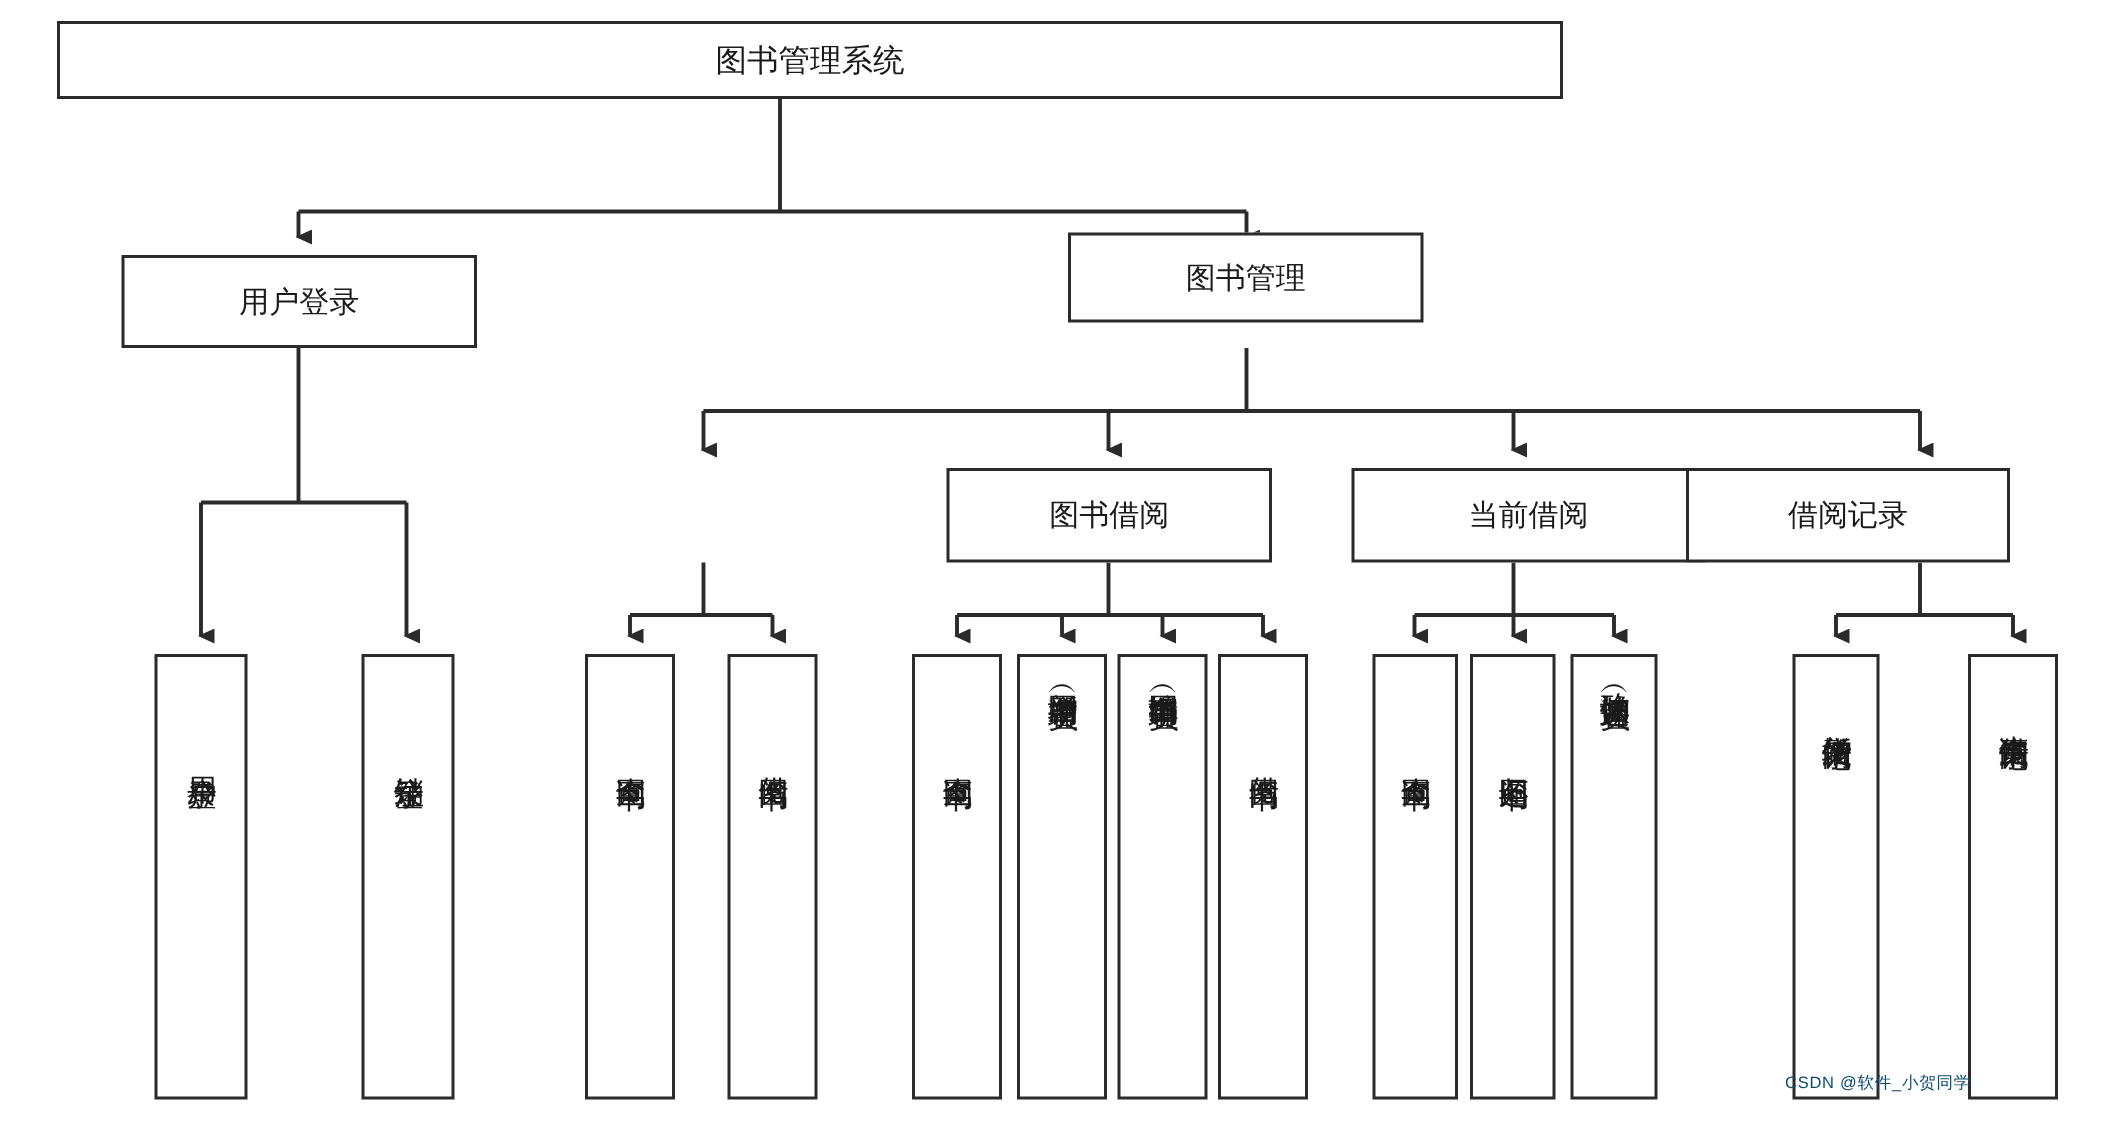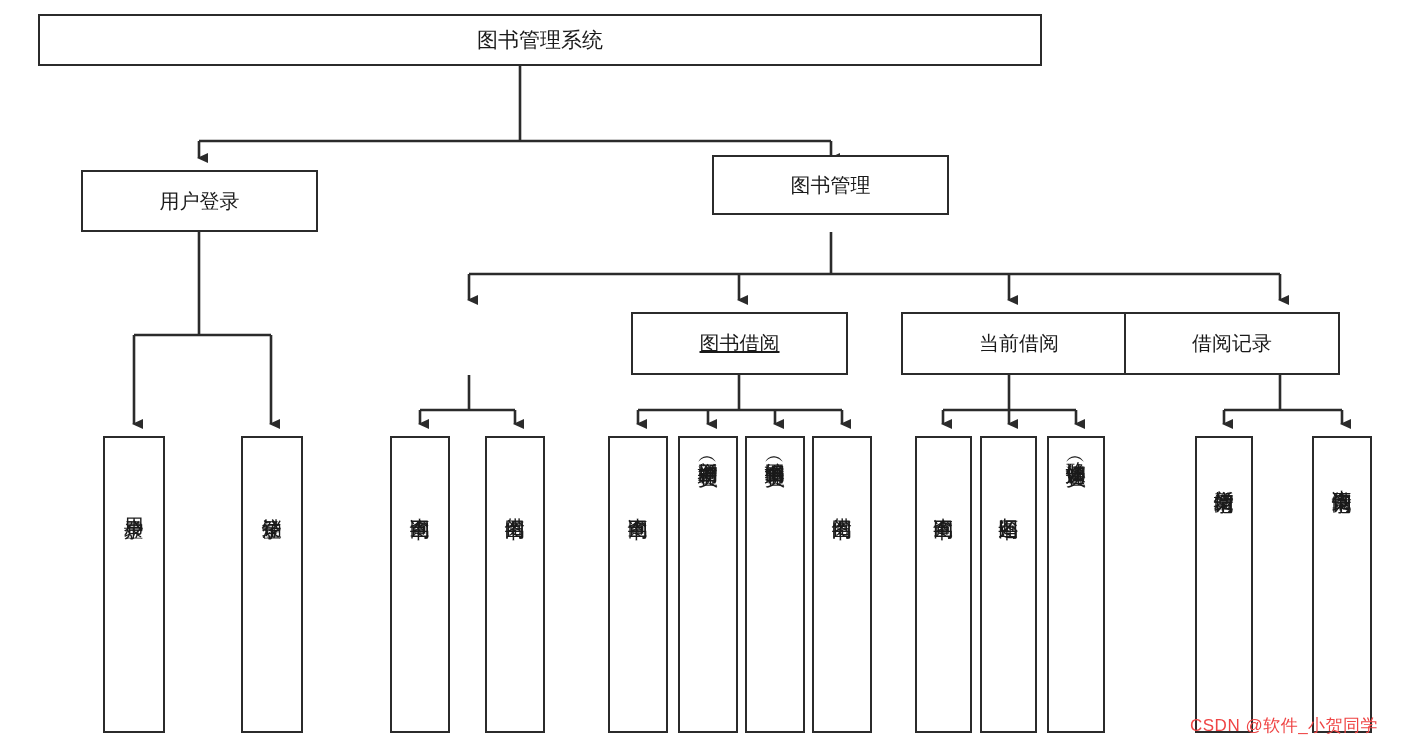--- a/index.html
+++ b/index.html
@@ -62,22 +62,22 @@
     margin-top: 56px;
   }
   .leaf-mid .vtext {
     margin-top: 28px;
   }
   .leaf-tall .vtext {
     margin-top: 0px;
   }
   .watermark {
     position: absolute;
-    font-size: 17px;
-    color: #ef4444;
+    font-size: 11px;
+    color: #0c4a6e;
     letter-spacing: 0.5px;
     white-space: nowrap;
     pointer-events: none;
   }
 </style>
 </head>
 <body>
 
 <div id="canvas">
 
@@ -135,21 +135,21 @@
     <span>图书管理系统</span>
   </div>
 
   <div class="node level2" style="left:81px; top:170px; width:237px; height:62px;">
     <span>用户登录</span>
   </div>
   <div class="node level2" style="left:712px; top:155px; width:237px; height:60px;">
     <span>图书管理</span>
   </div>
 
-  <div class="node level3" style="left:631px; top:312px; width:217px; height:63px;text-decoration:underline;">
+  <div class="node level3" style="left:631px; top:312px; width:217px; height:63px;">
     <span>图书借阅</span>
   </div>
   <div class="node level3" style="left:901px; top:312px; width:236px; height:63px;">
     <span>当前借阅</span>
   </div>
   <div class="node level3" style="left:1124px; top:312px; width:216px; height:63px;">
     <span>借阅记录</span>
   </div>
 
   <div class="node leaf leaf-short" style="left:103px; top:436px; width:62px; height:297px;">

